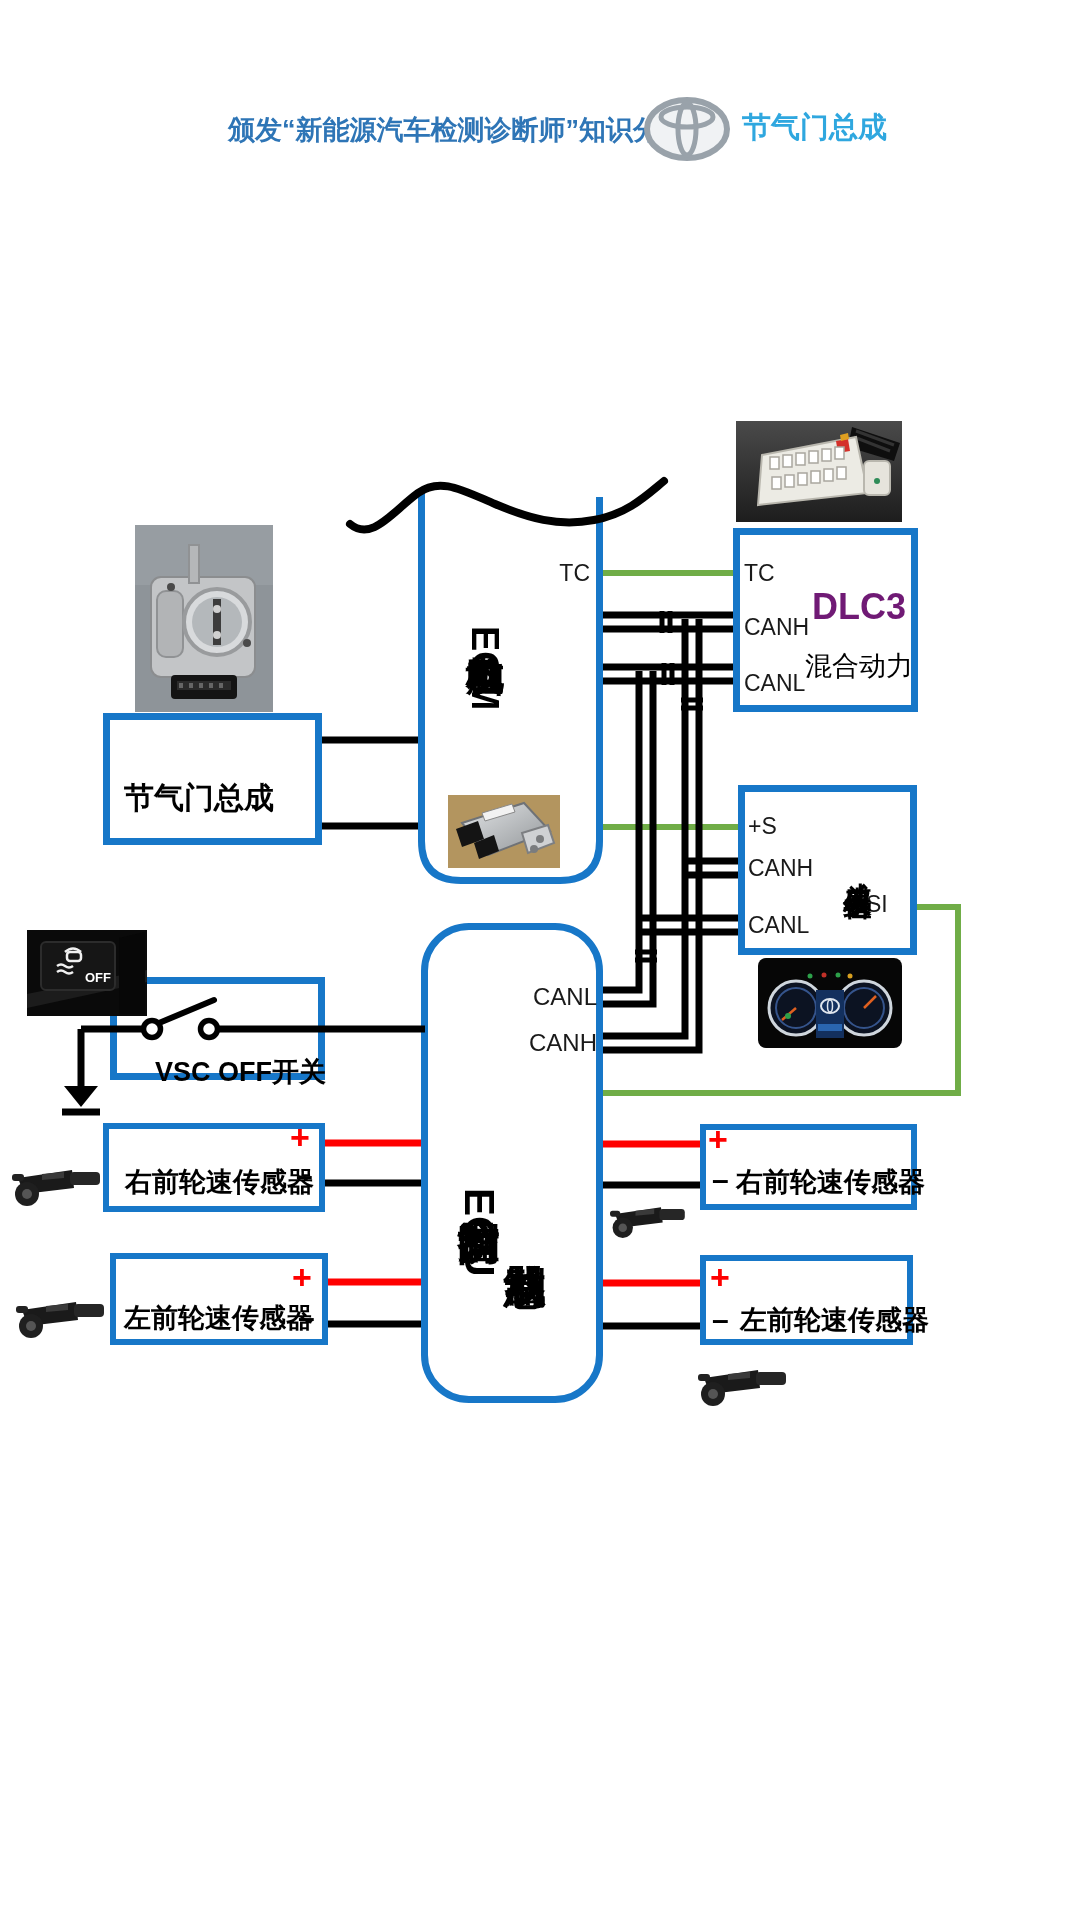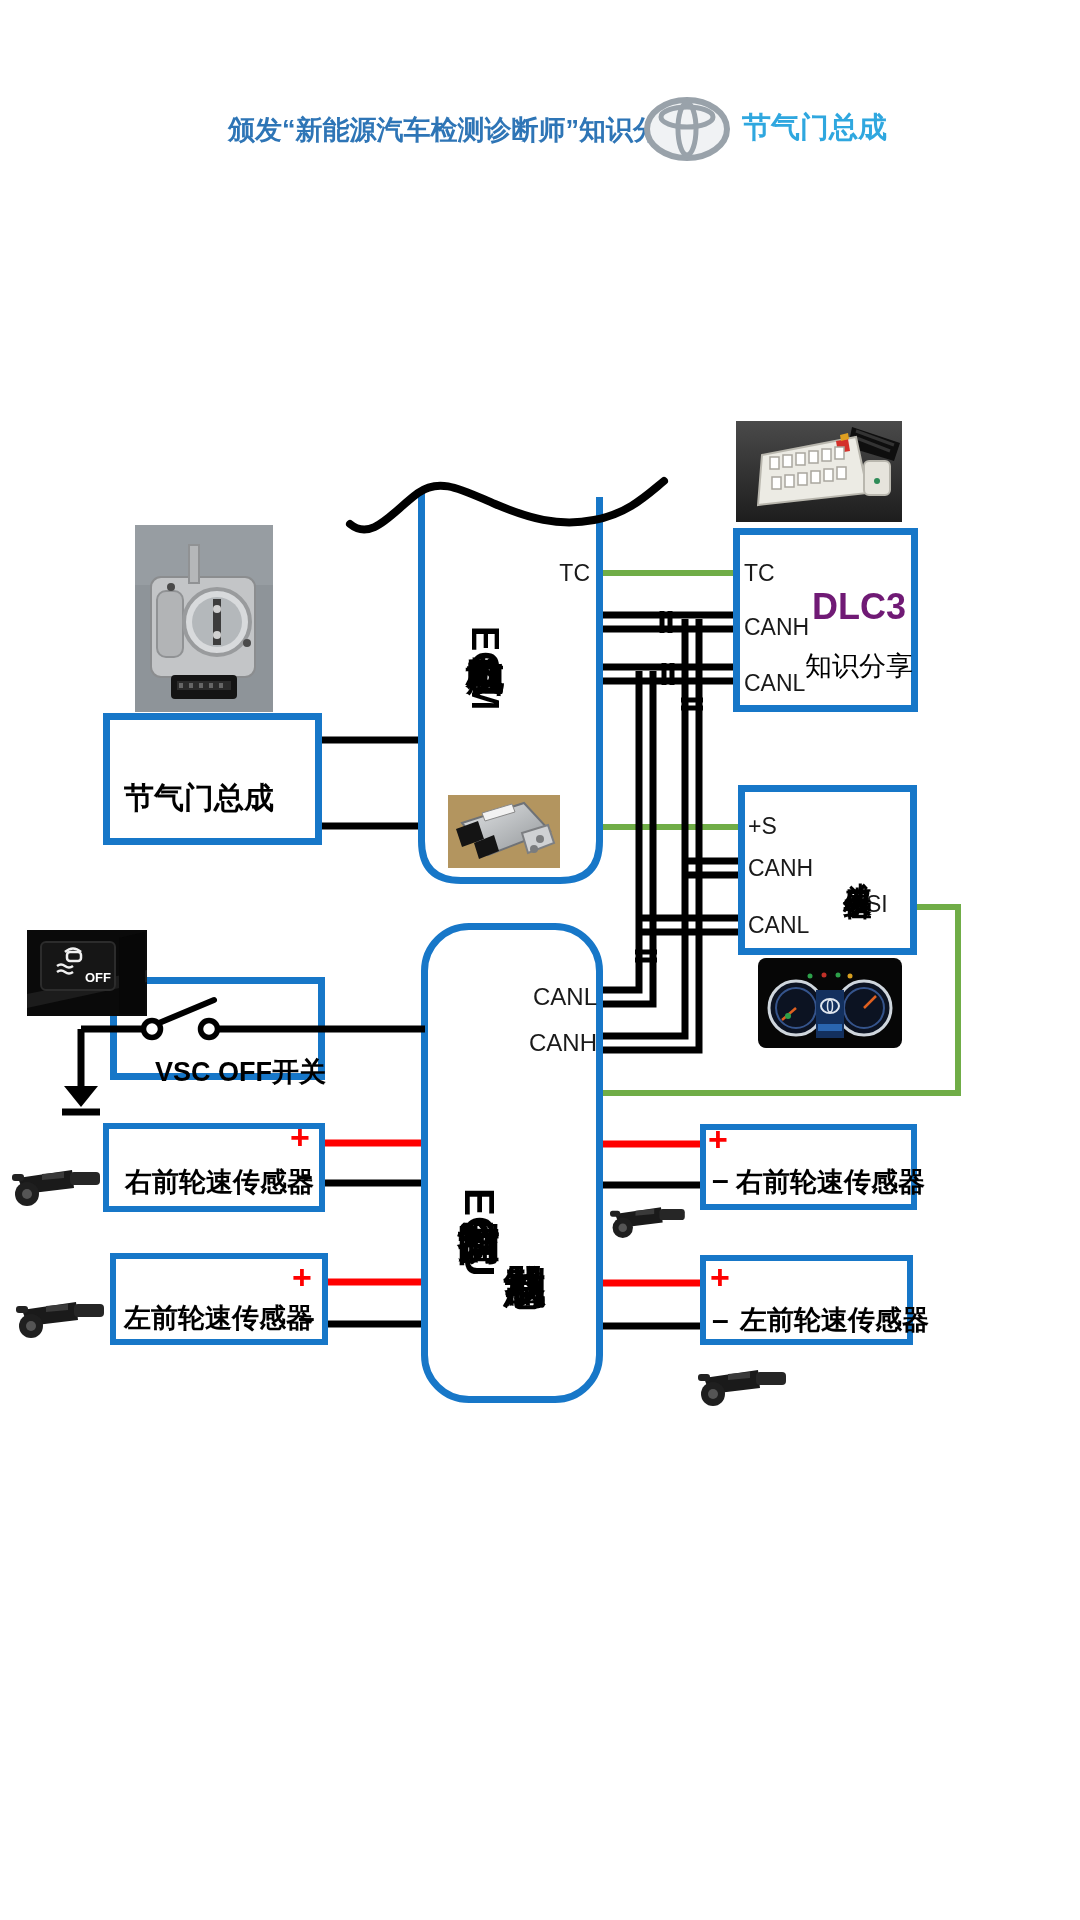--- a/index.html
+++ b/index.html
@@ -246,21 +246,21 @@
     </g>
   </svg>
 
   <div class="lbl vtext" style="left:458px;top:518px;width:46px;height:300px;font-size:38px;">发动机电脑ECM</div>
   <div class="lbl pin" style="left:535px;top:561px;width:55px;text-align:right;">TC</div>
 
   <div class="lbl pin" style="left:744px;top:561px;">TC</div>
   <div class="lbl pin" style="left:744px;top:615px;">CANH</div>
   <div class="lbl pin" style="left:744px;top:671px;">CANL</div>
   <div class="lbl" style="left:800px;top:588px;width:118px;text-align:center;font-size:36px;font-weight:bold;color:#701a75;">DLC3</div>
-  <div class="lbl" style="left:800px;top:652px;width:118px;text-align:center;font-size:27px;color:#000;">知识分享</div>
+  <div class="lbl" style="left:800px;top:652px;width:118px;text-align:center;font-size:27px;color:#000;">混合动力</div>
 
   <div class="lbl pin" style="left:748px;top:814px;">+S</div>
   <div class="lbl pin" style="left:748px;top:856px;">CANH</div>
   <div class="lbl pin" style="left:748px;top:913px;">CANL</div>
   <div class="lbl pin" style="left:866px;top:892px;width:40px;text-align:left;">SI</div>
   <div class="lbl vtext" style="left:828px;top:789px;width:44px;height:162px;font-size:28px;letter-spacing:-2px;">组合仪表总成</div>
 
   <div class="lbl boldcn" style="left:124px;top:762px;font-size:30px;">节气门总成</div>
 
   <div class="lbl boldcn" style="left:155px;top:1038px;font-size:27px;">VSC OFF开关</div>

